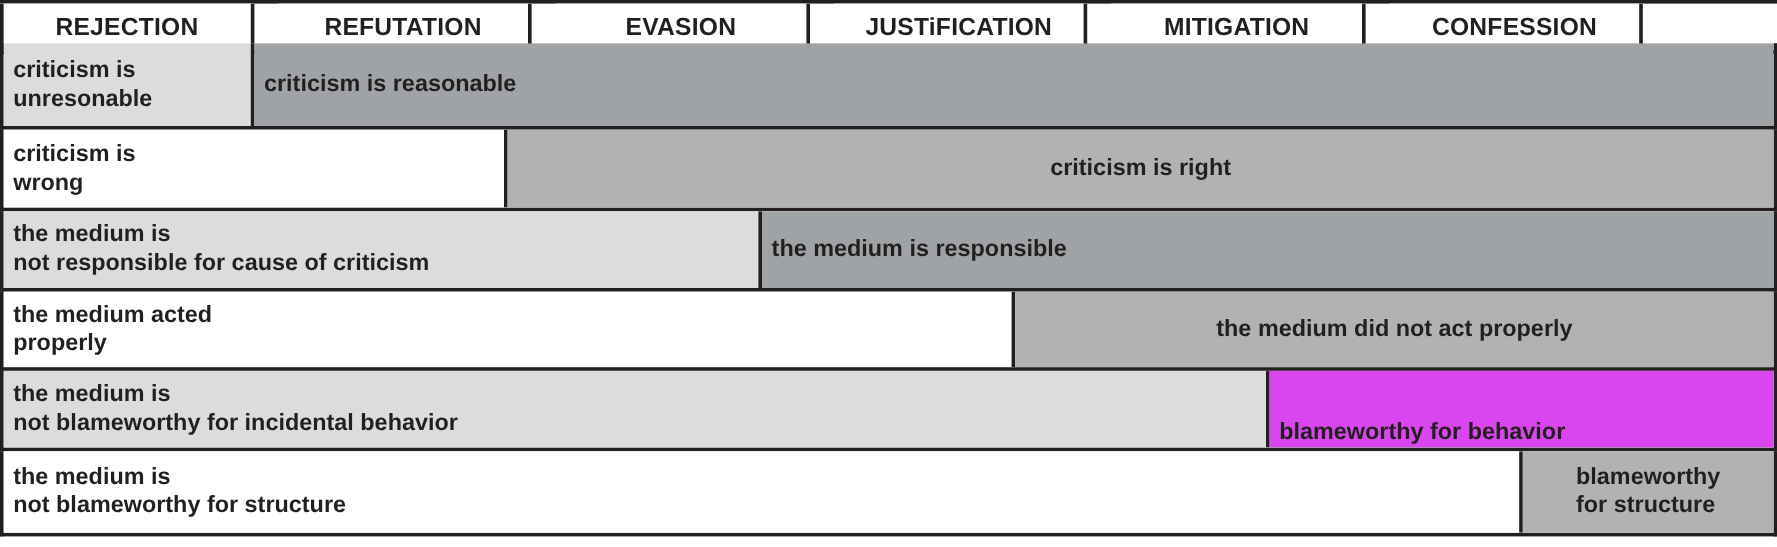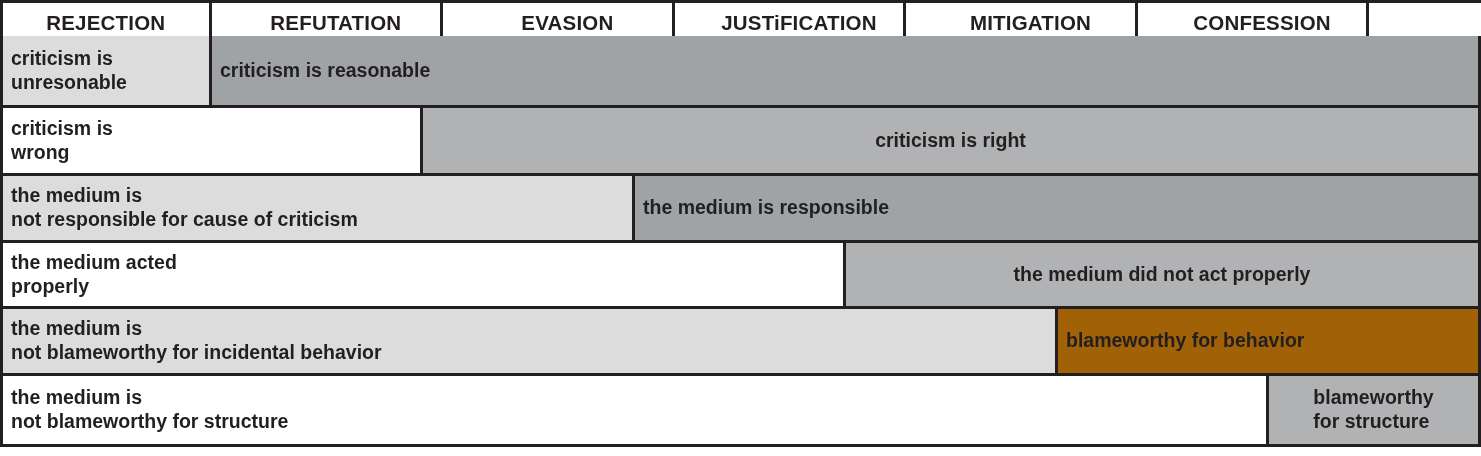--- a/index.html
+++ b/index.html
@@ -176,21 +176,21 @@
       <div class="cell right fill-mid" style="flex: 1 1 auto; background: rgb(176, 178, 180);">
           <span class="txt">the medium did not act properly</span>
         </div>
     </div>
 
     <div class="row h-r5">
       <div class="cell left fill-lightgray" style="flex: 0 0 1055px; width: 1055px; background: rgb(220, 220, 220);">
           <span class="txt">the medium is
 not blameworthy for incidental behavior</span>
         </div>
-      <div class="cell right fill-dark" style="flex: 1 1 auto; background: #a16207;">
+      <div class="cell right fill-dark" style="flex: 1 1 auto; background: #d946ef; align-items: flex-end;">
           <span class="txt">blameworthy for behavior</span>
         </div>
     </div>
 
     <div class="row h-r6">
       <div class="cell left fill-white" style="flex: 0 0 1266px; width: 1266px; background: rgb(255, 255, 255);">
           <span class="txt">the medium is
 not blameworthy for structure</span>
         </div>
       <div class="cell right fill-mid" style="flex: 1 1 auto; background: rgb(176, 178, 180);">

